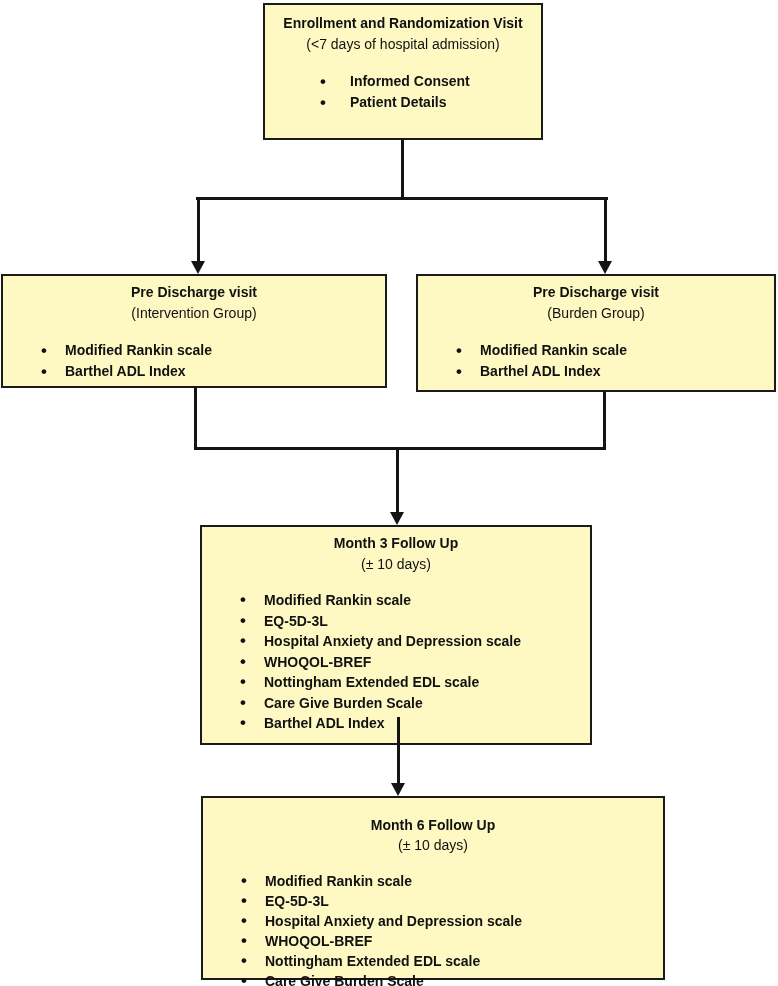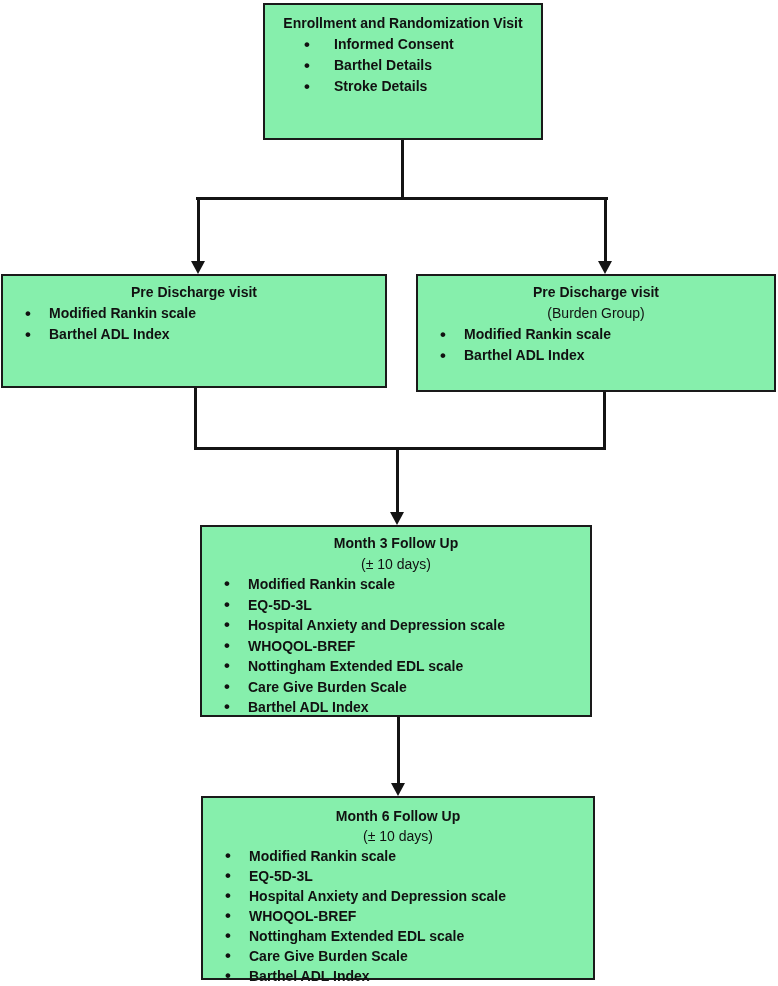--- a/index.html
+++ b/index.html
@@ -9,45 +9,45 @@
     height: 986px;
     background: #ffffff;
     font-family: "Liberation Sans", sans-serif;
     color: #111111;
     overflow: hidden;
   }
   .box {
     position: absolute;
     box-sizing: border-box;
     border: 2px solid #1a1a1a;
-    background: #86efac;
+    background: #fef9c3;
     font-size: 14px;
     line-height: 21px;
     padding-top: 6px;
   }
   .box-title    { text-align: center; font-weight: 700; }
   .box-subtitle { text-align: center; font-weight: 400; }
   ul.bullets {
-    margin: 0; padding: 0;
+    margin: 16px; padding: 0;
     list-style: none;
     font-weight: 600;
   }
   ul.bullets li { position: relative; padding-left: var(--ti, 46px); }
   ul.bullets li::before {
     content: "\2022";
     position: absolute;
     left: var(--mi, 22px);
     font-size: 1.2em;
     line-height: inherit;
   }
   #box-enrollment   { left: 263px; top: 3px;   width: 280px; height: 137px; --ti: 69px; --mi: 39px; padding-top: 8px; }
   #box-intervention { left: 1px;   top: 274px; width: 386px; height: 114px; }
   #box-control      { left: 416px; top: 274px; width: 360px; height: 118px; }
-  #box-month3       { left: 200px; top: 525px; width: 392px; height: 192px; line-height: 20.5px; }
-  #box-month6       { left: 201px; top: 796px; width: 394px; height: 184px; line-height: 20px; padding-top: 8px; }
+  #box-month3       { left: 200px; top: 525px; width: 392px; height: 220px; line-height: 20.5px; }
+  #box-month6       { left: 201px; top: 796px; width: 464px; height: 184px; line-height: 20px; padding-top: 17px; }
 
   .line { position: absolute; background: #141414; }
   .arrow-down {
     position: absolute; width: 0; height: 0;
     border-left: 7.5px solid transparent;
     border-right: 7.5px solid transparent;
     border-top: 13px solid #141414;
   }
   
   #ca-stem { left: 401px; top: 140px; width: 3px;   height: 60px; }
@@ -66,36 +66,37 @@
   #cc-stem { left: 397px; top: 717px; width: 3px;   height: 67px; }
   #cc-a    { left: 391px; top: 783px; }
 </style>
 </head>
 <body>
 
 <div class="canvas">
 
   <div class="box" id="box-enrollment">
     <div class="box-title">Enrollment and Randomization Visit</div>
+    <div class="box-subtitle">(&lt;7 days of hospital admission)</div>
     <ul class="bullets">
         <li>Informed Consent</li>
-        <li>Barthel Details</li>
-        <li>Stroke Details</li>
+        <li>Patient Details</li>
       </ul>
   </div>
 
   <div class="line" id="ca-stem"></div>
   <div class="line" id="ca-h"></div>
   <div class="line" id="ca-lv"></div>
   <div class="line" id="ca-rv"></div>
   <div class="arrow-down" id="ca-la"></div>
   <div class="arrow-down" id="ca-ra"></div>
 
   <div class="box" id="box-intervention">
     <div class="box-title">Pre Discharge visit</div>
+    <div class="box-subtitle">(Intervention Group)</div>
     <ul class="bullets">
         <li>Modified Rankin scale</li>
         <li>Barthel ADL Index</li>
       </ul>
   </div>
 
   <div class="box" id="box-control">
     <div class="box-title">Pre Discharge visit</div>
     <div class="box-subtitle">(Burden Group)</div>
     <ul class="bullets">

